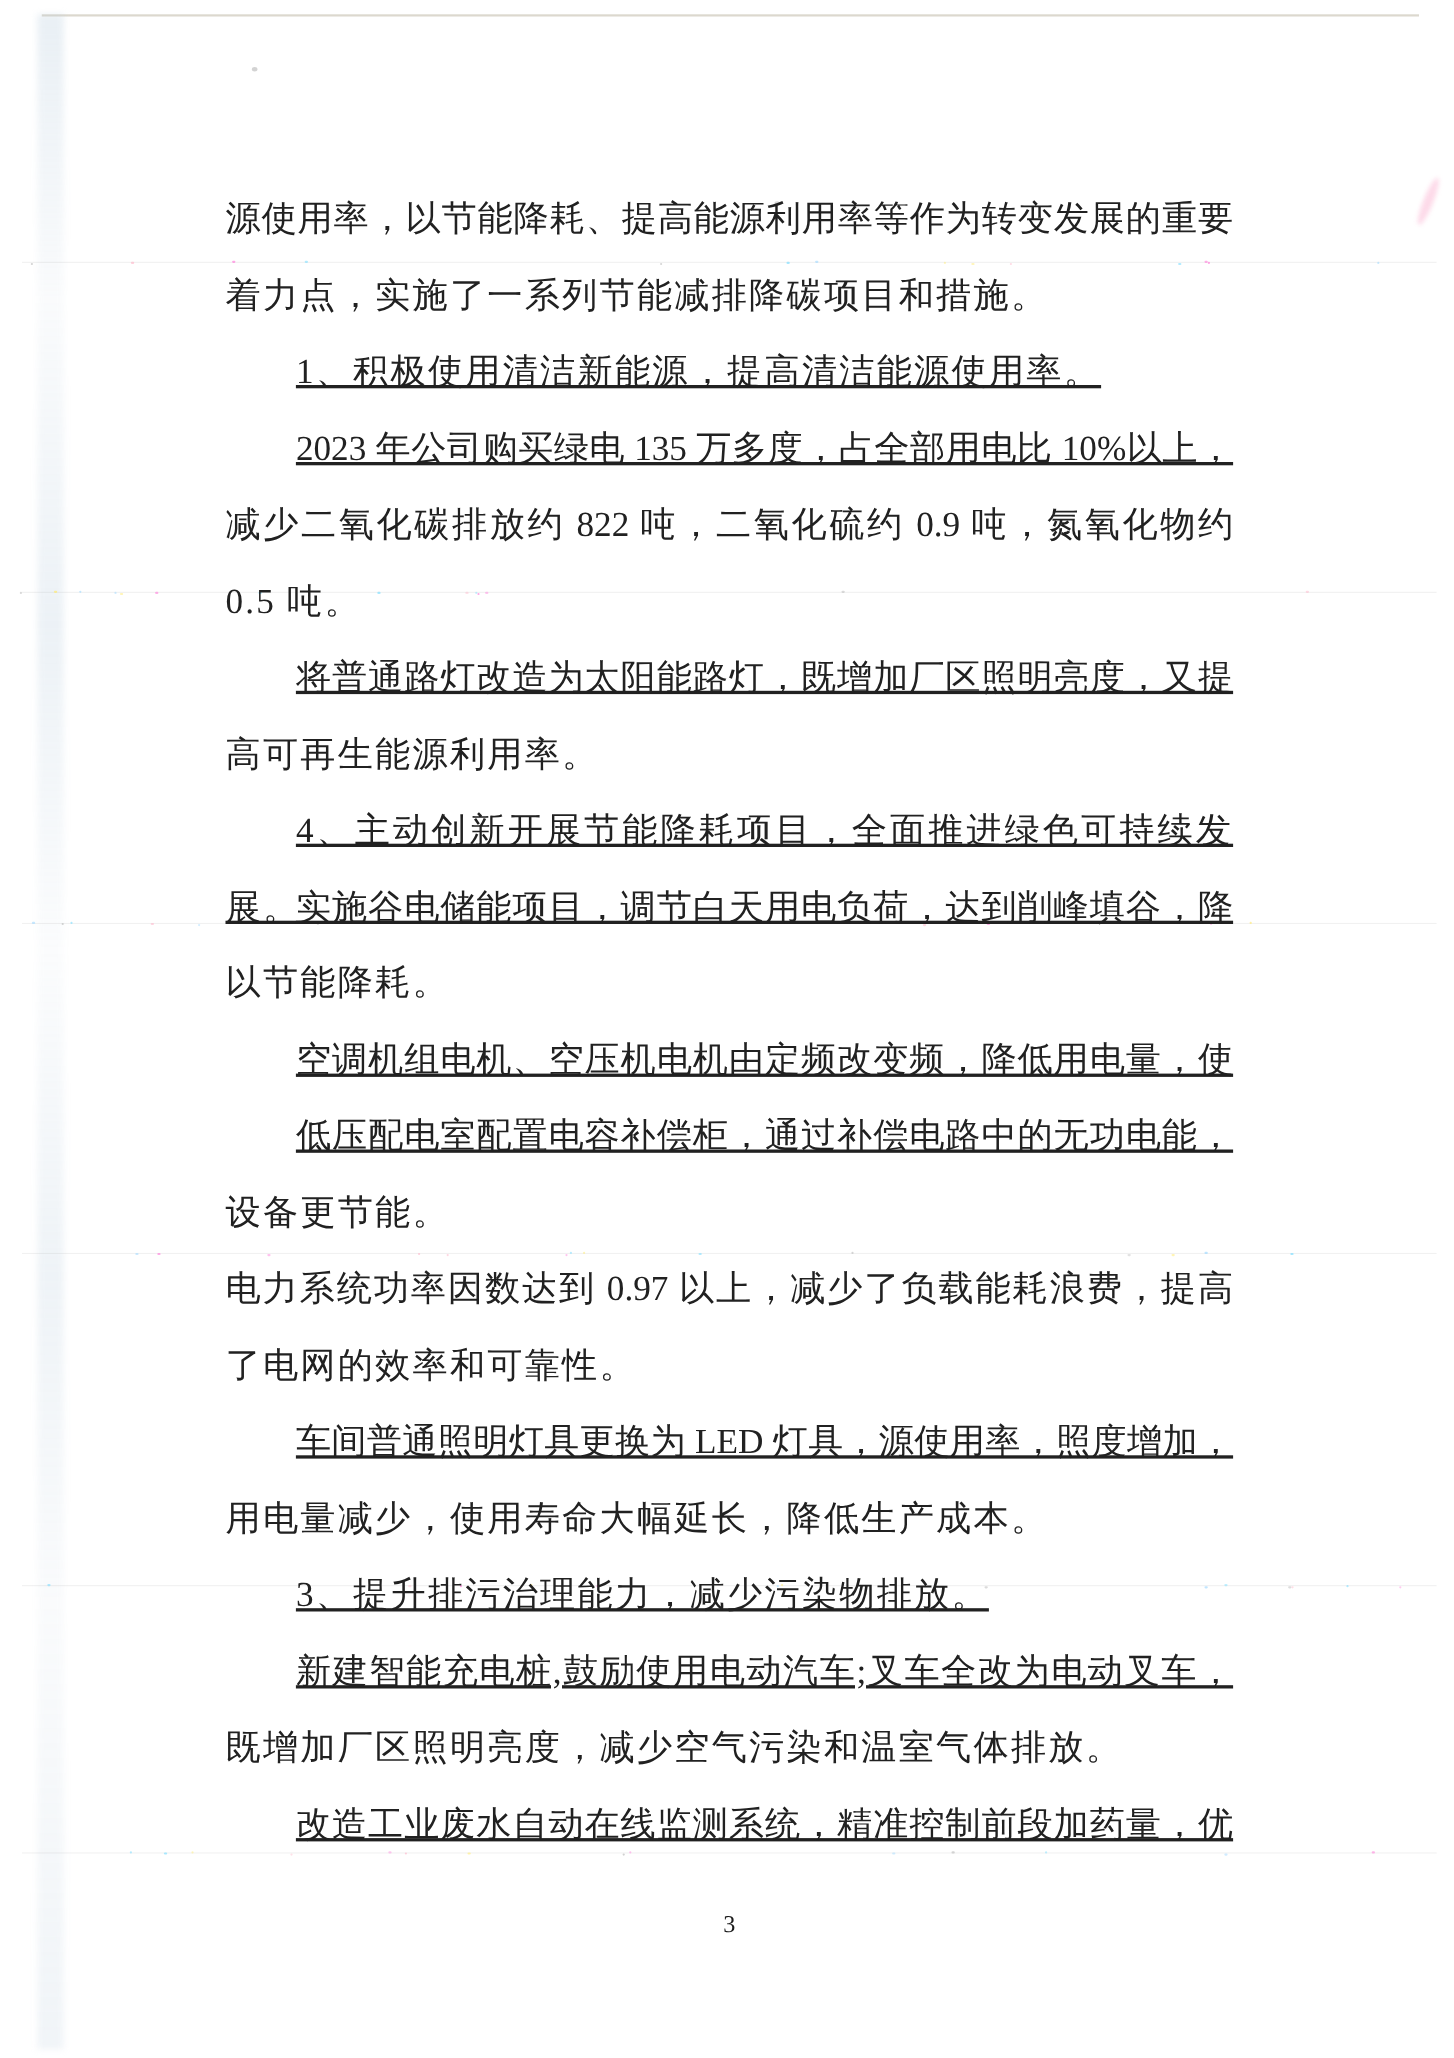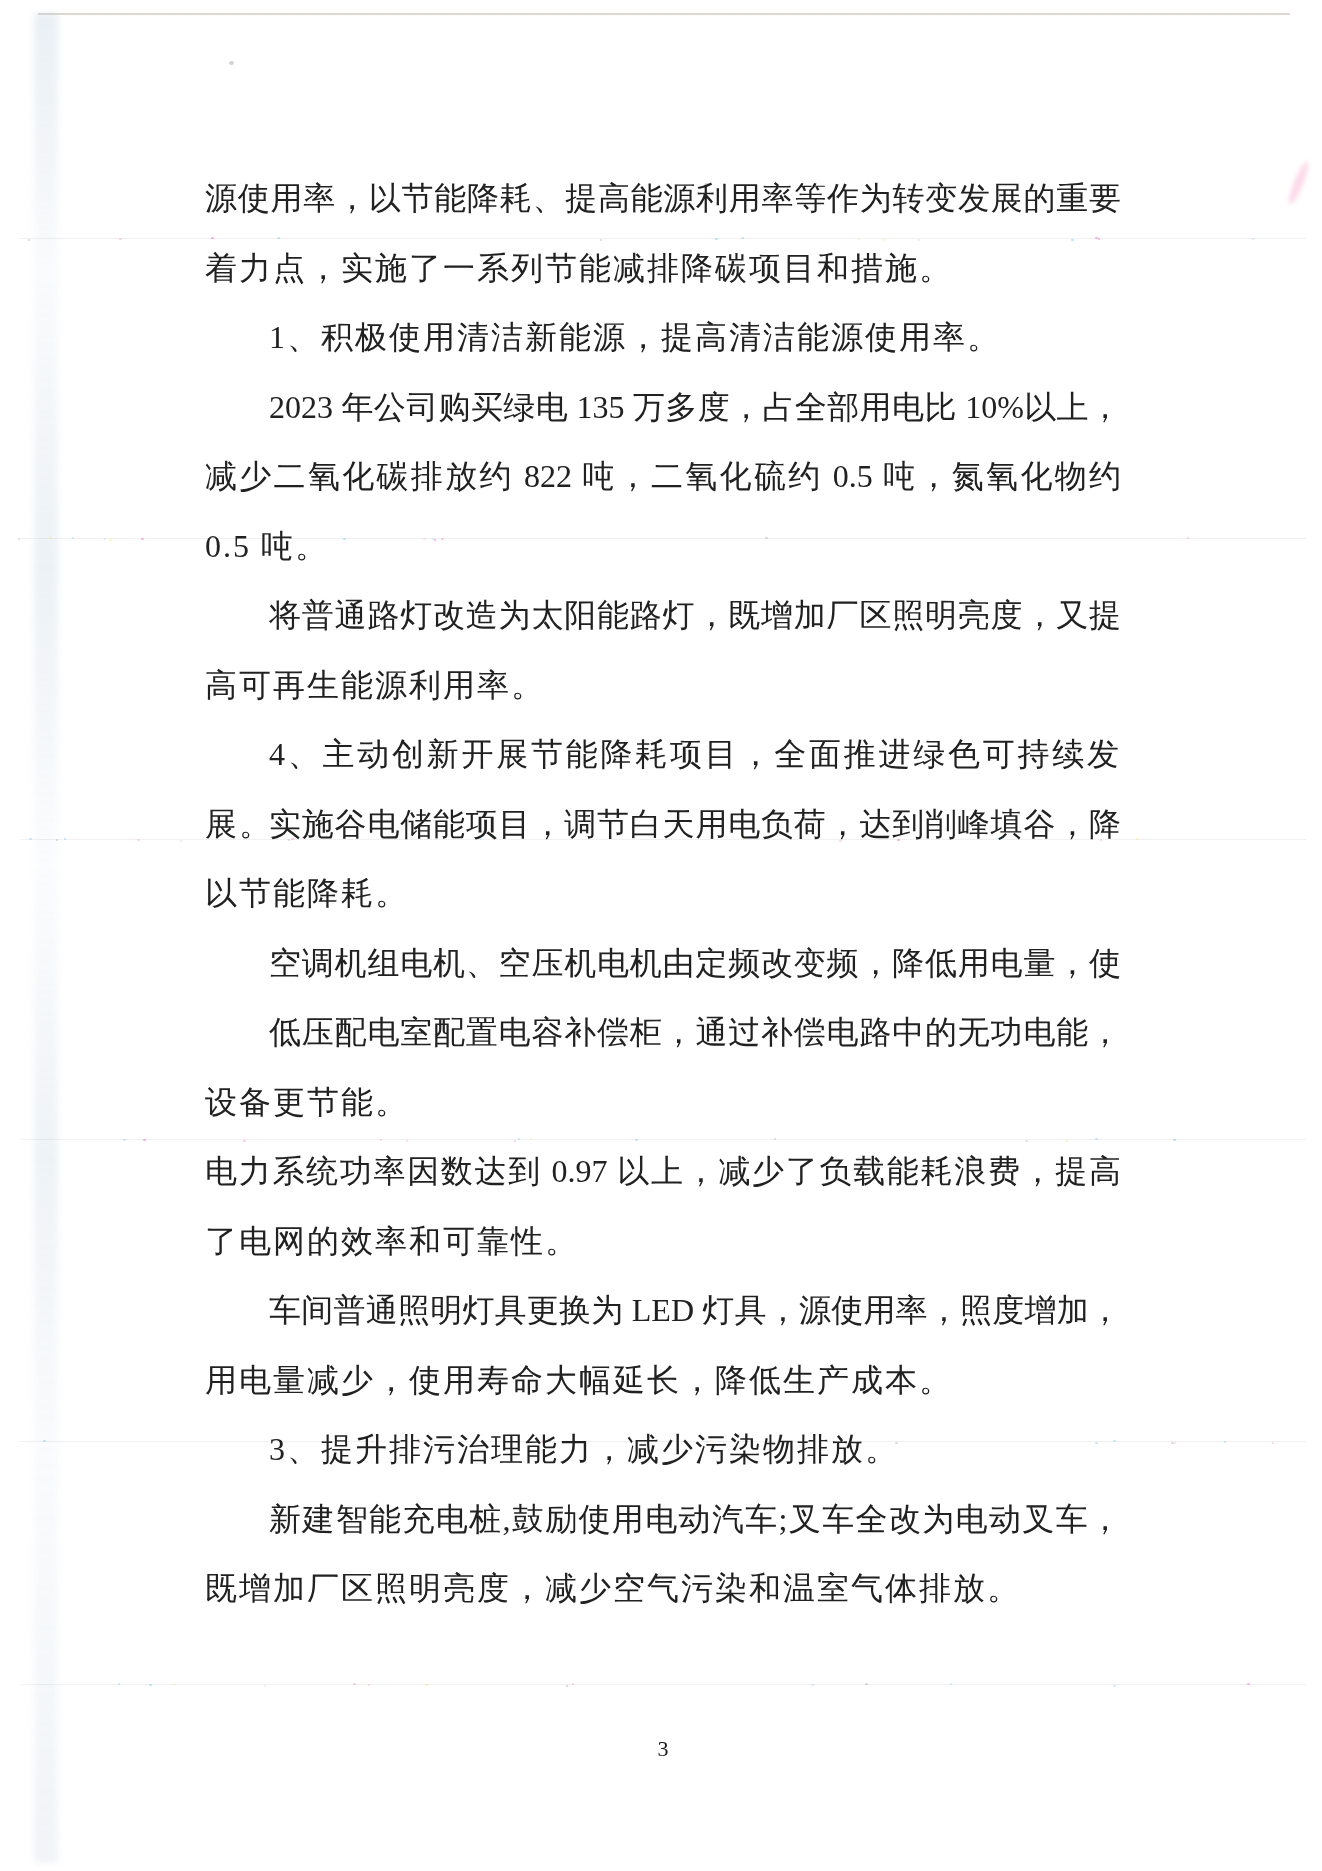--- a/index.html
+++ b/index.html
@@ -40,21 +40,21 @@
   }
   .line{
     height:69.5px;line-height:69.5px;
     text-align:justify;
     text-justify:inter-character;
     white-space:normal;
     overflow:visible;
   }
   .line.fill{text-align-last:justify;}
   .line.last{text-align-last:left;letter-spacing:2px;}
-  .line.indent{text-indent:64px;}
+  .line.indent{text-indent:64px;text-decoration:underline;}
   .page-number{
     position:absolute;left:205px;top:1736px;width:916px;
     text-align:center;font-size:22px;color:#1b1b1b;z-index:3;
   }
   .noise-row{position:absolute;left:0;width:1322px;height:4px;z-index:1;}
   .noise-line{position:absolute;left:20px;right:16px;top:1px;height:1px;
     background:rgba(175,175,175,.18);}
   .noise-dot{position:absolute;border-radius:1px;}
 </style>
 </head>
@@ -65,37 +65,38 @@
   <div class="left-streak"></div>
   <div class="pink-mark"></div>
   <div class="fleck-a"></div>
   <div class="fleck-b"></div>
 
   <div class="content">
       <div class="line fill">源使用率，以节能降耗、提高能源利用率等作为转变发展的重要</div>
       <div class="line last">着力点，实施了一系列节能减排降碳项目和措施。</div>
       <div class="line last indent">1、积极使用清洁新能源，提高清洁能源使用率。</div>
       <div class="line fill indent">2023 年公司购买绿电 135 万多度，占全部用电比 10%以上，</div>
-      <div class="line fill">减少二氧化碳排放约 822 吨，二氧化硫约 0.5 吨，氮氧化物约</div>
+      <div class="line fill">减少二氧化碳排放约 822 吨，二氧化硫约 0.9 吨，氮氧化物约</div>
       <div class="line last">0.5 吨。</div>
       <div class="line fill indent">将普通路灯改造为太阳能路灯，既增加厂区照明亮度，又提</div>
       <div class="line last">高可再生能源利用率。</div>
       <div class="line last indent">4、主动创新开展节能降耗项目，全面推进绿色可持续发展。</div>
       <div class="line fill indent">实施谷电储能项目，调节白天用电负荷，达到削峰填谷，降</div>
       <div class="line last">以节能降耗。</div>
       <div class="line fill indent">空调机组电机、空压机电机由定频改变频，降低用电量，使</div>
       <div class="line fill indent">低压配电室配置电容补偿柜，通过补偿电路中的无功电能，</div>
       <div class="line last">设备更节能。</div>
       <div class="line fill">电力系统功率因数达到 0.97 以上，减少了负载能耗浪费，提高</div>
       <div class="line last">了电网的效率和可靠性。</div>
       <div class="line fill indent">车间普通照明灯具更换为 LED 灯具，源使用率，照度增加，</div>
       <div class="line last">用电量减少，使用寿命大幅延长，降低生产成本。</div>
       <div class="line last indent">3、提升排污治理能力，减少污染物排放。</div>
       <div class="line fill indent">新建智能充电桩,鼓励使用电动汽车;叉车全改为电动叉车，</div>
       <div class="line last">既增加厂区照明亮度，减少空气污染和温室气体排放。</div>
+      <div class="line fill indent">改造工业废水自动在线监测系统，精准控制前段加药量，优</div>
     </div>
 
   <div class="page-number">3</div>
 <div class="noise-row" style="top: 237px;">
       <div class="noise-line"></div>
       <div class="noise-dot" style="left: 211px; top: 0px; width: 3px; height: 2px; background: rgb(255, 122, 217); opacity: 0.65;"></div>
       <div class="noise-dot" style="left: 715px; top: 1px; width: 3px; height: 2px; background: rgb(122, 220, 255); opacity: 0.65;"></div>
       <div class="noise-dot" style="left: 858px; top: 1px; width: 2px; height: 2px; background: rgb(255, 233, 107); opacity: 0.43;"></div>
       <div class="noise-dot" style="left: 119px; top: 1px; width: 3px; height: 2px; background: rgb(255, 179, 200); opacity: 0.61;"></div>
       <div class="noise-dot" style="left: 28px; top: 2px; width: 2px; height: 2px; background: rgb(189, 189, 189); opacity: 0.67;"></div>

